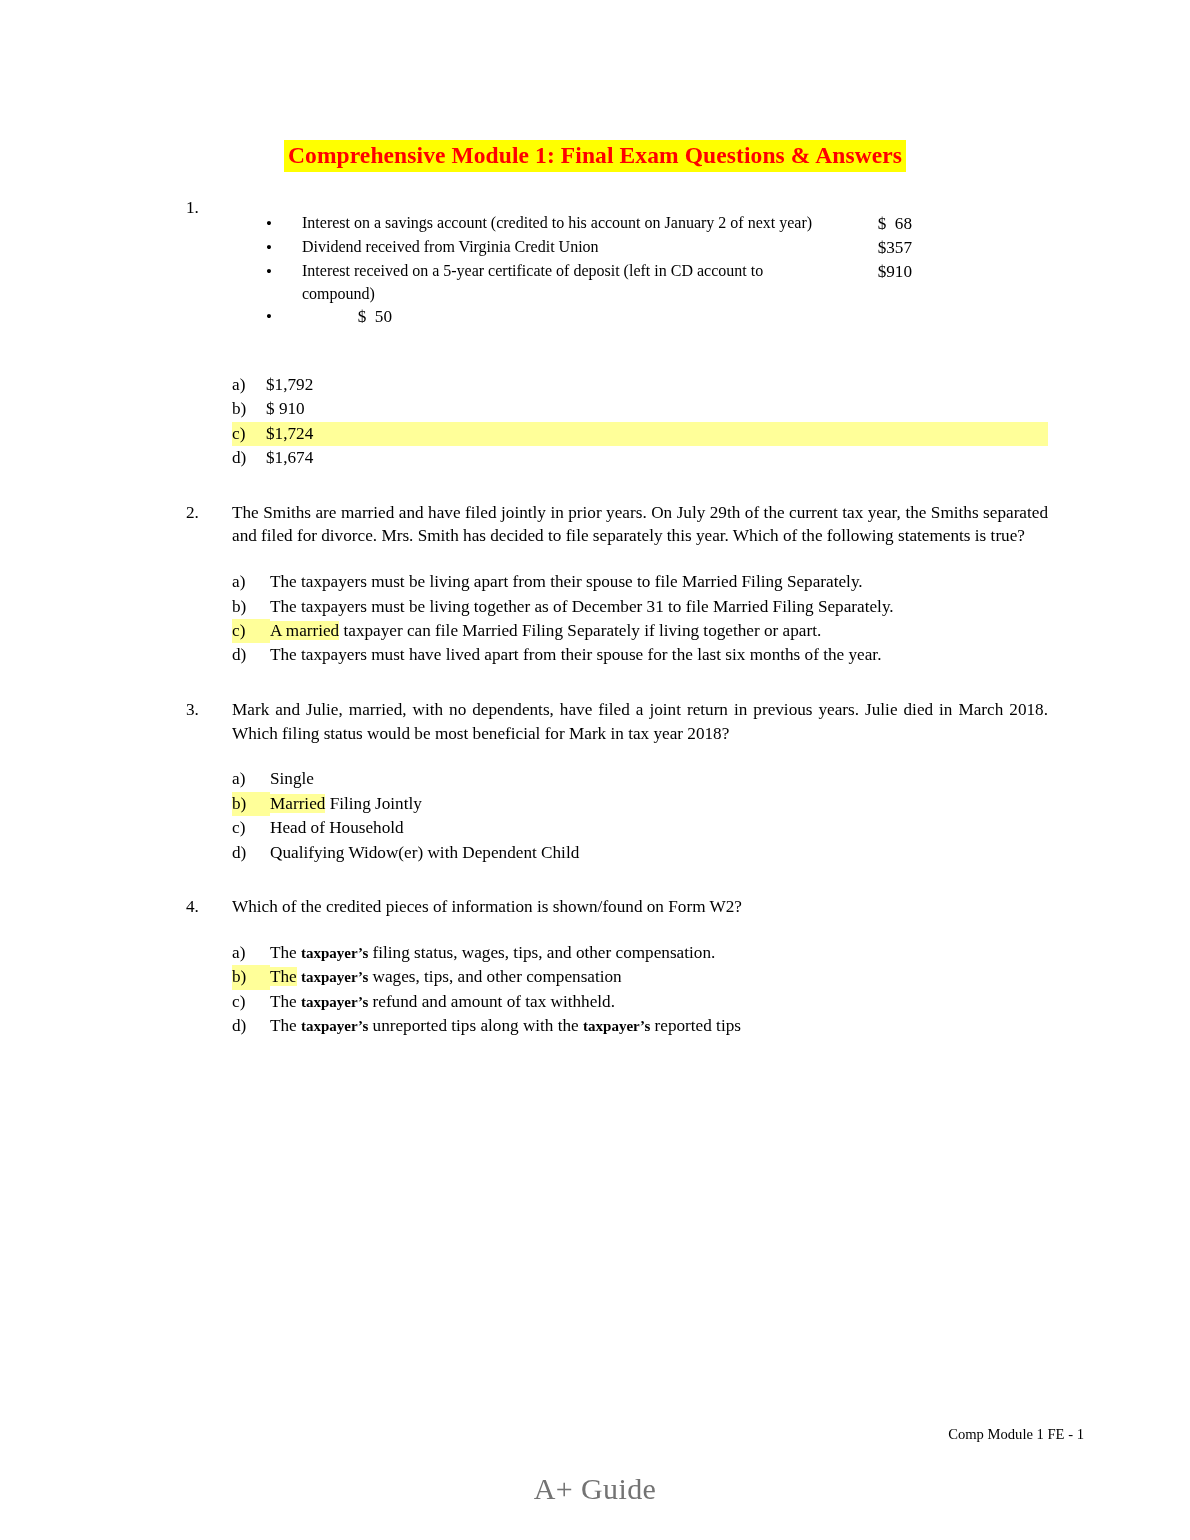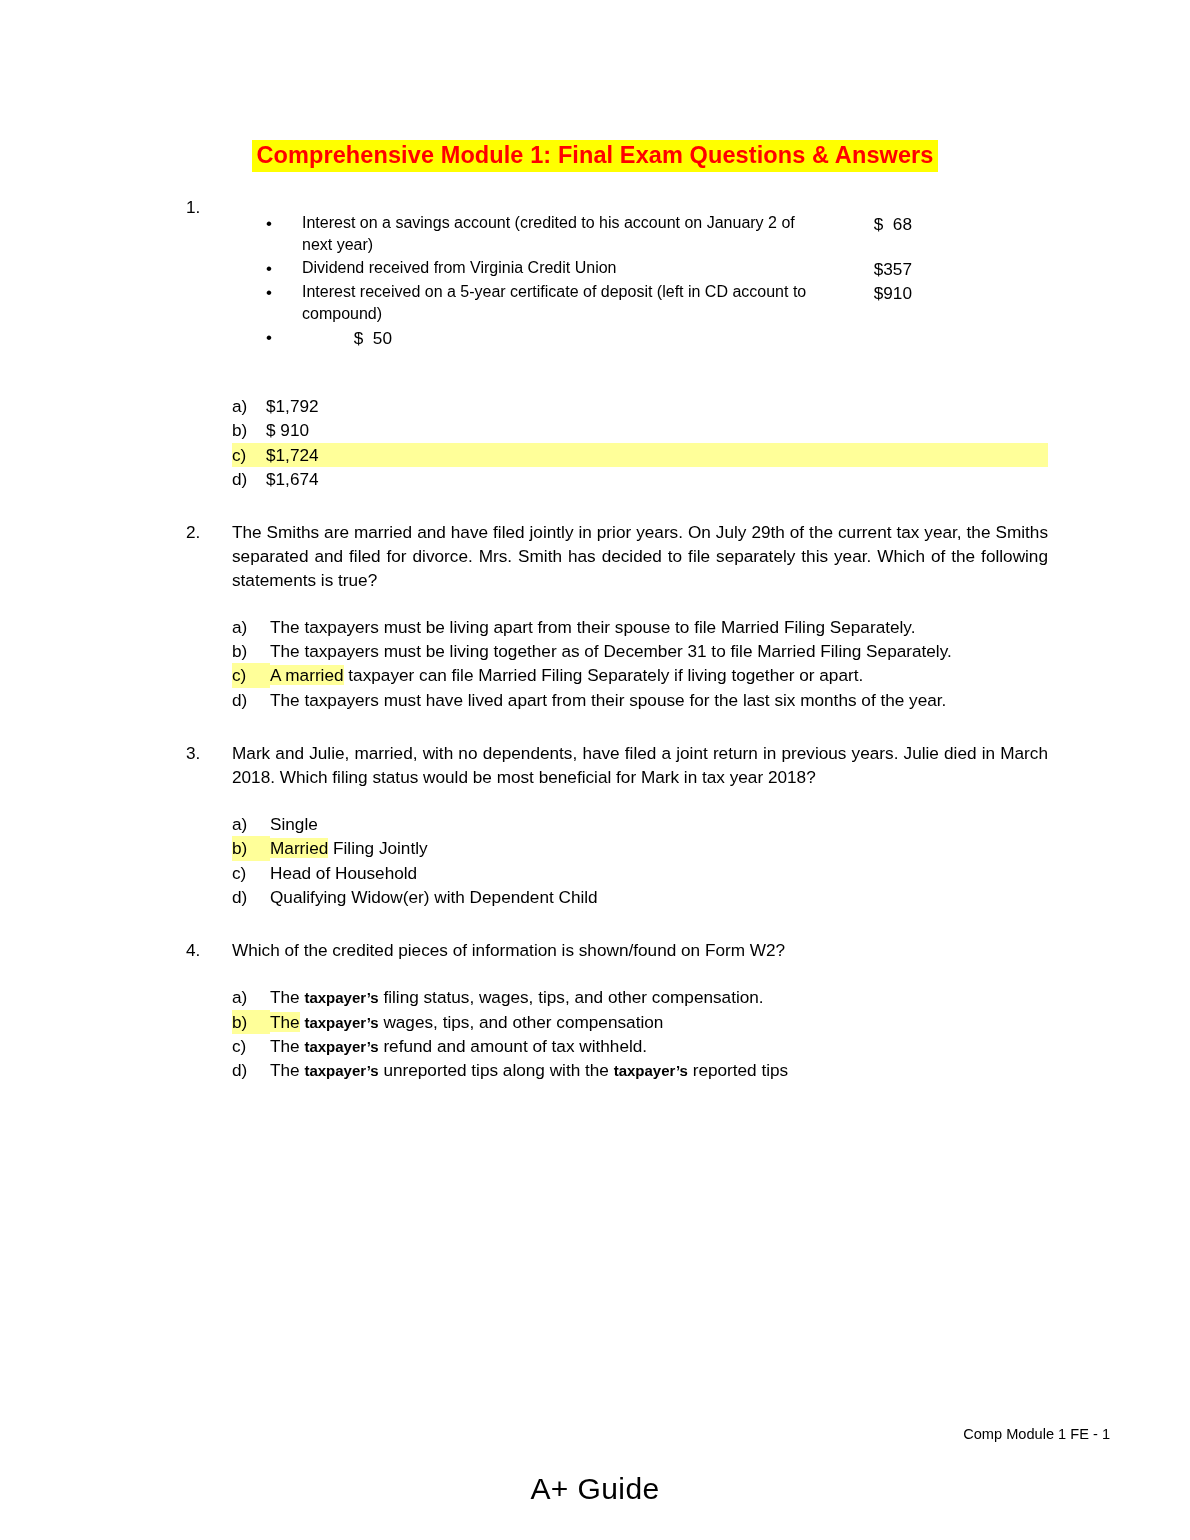--- a/index.html
+++ b/index.html
@@ -14,20 +14,21 @@
     font-family: "Liberation Sans", sans-serif;
     color: #000000;
     -webkit-font-smoothing: antialiased;
   }
   .page {
     position: relative;
     width: 1190px;
     height: 1408px;
     box-sizing: border-box;
     padding: 0;
+    font-family: Liberation Serif, serif;
   }
   .title-wrap {
     position: absolute;
     top: 140px;
     left: 0;
     width: 1190px;
     text-align: center;
   }
   .title {
     display: inline-block;
@@ -129,32 +130,32 @@
   .bold-ish {
     font-weight: bold;
     font-size: 15px;
   }
   .footer-right {
     position: absolute;
     top: 1426px;
     left: 0;
     width: 1190px;
     text-align: right;
-    padding-right: 80px;
+    padding-right: 106px;
     box-sizing: border-box;
     font-size: 14.6px;
   }
   .footer-brand {
     position: absolute;
     top: 1472px;
     left: 0;
     width: 1190px;
     text-align: center;
     font-size: 30px;
-    color: #000000;
+    color: #737373;
     letter-spacing: 0.4px;
   }
 </style>
 </head>
 <body>
 
 <div class="page">
 
   <div class="title-wrap">
     <span class="title">Comprehensive Module 1: Final Exam Questions &amp; Answers</span>

